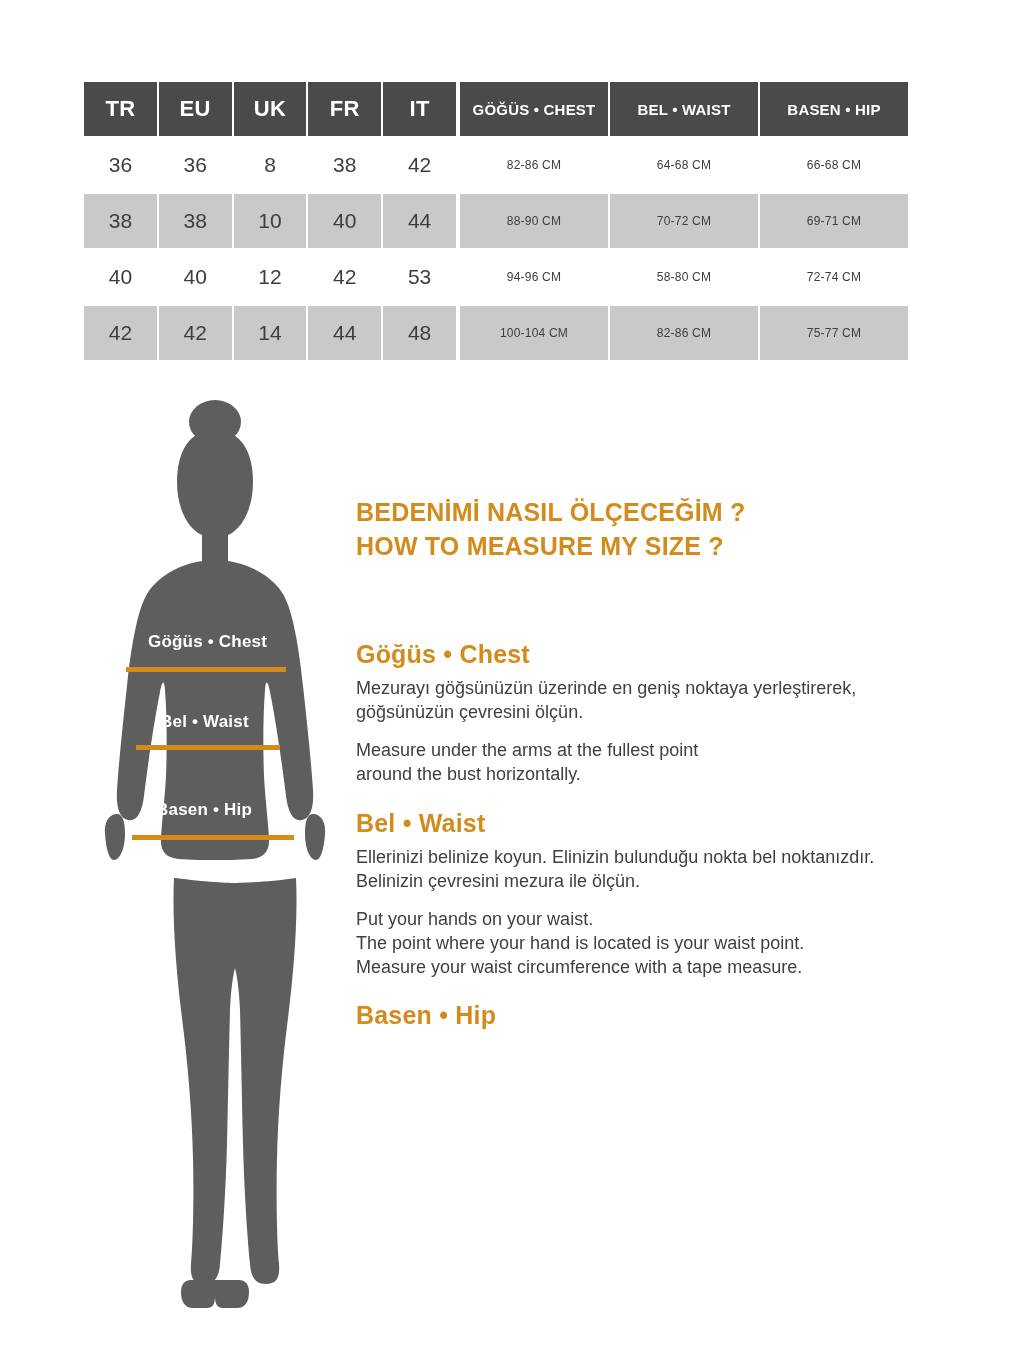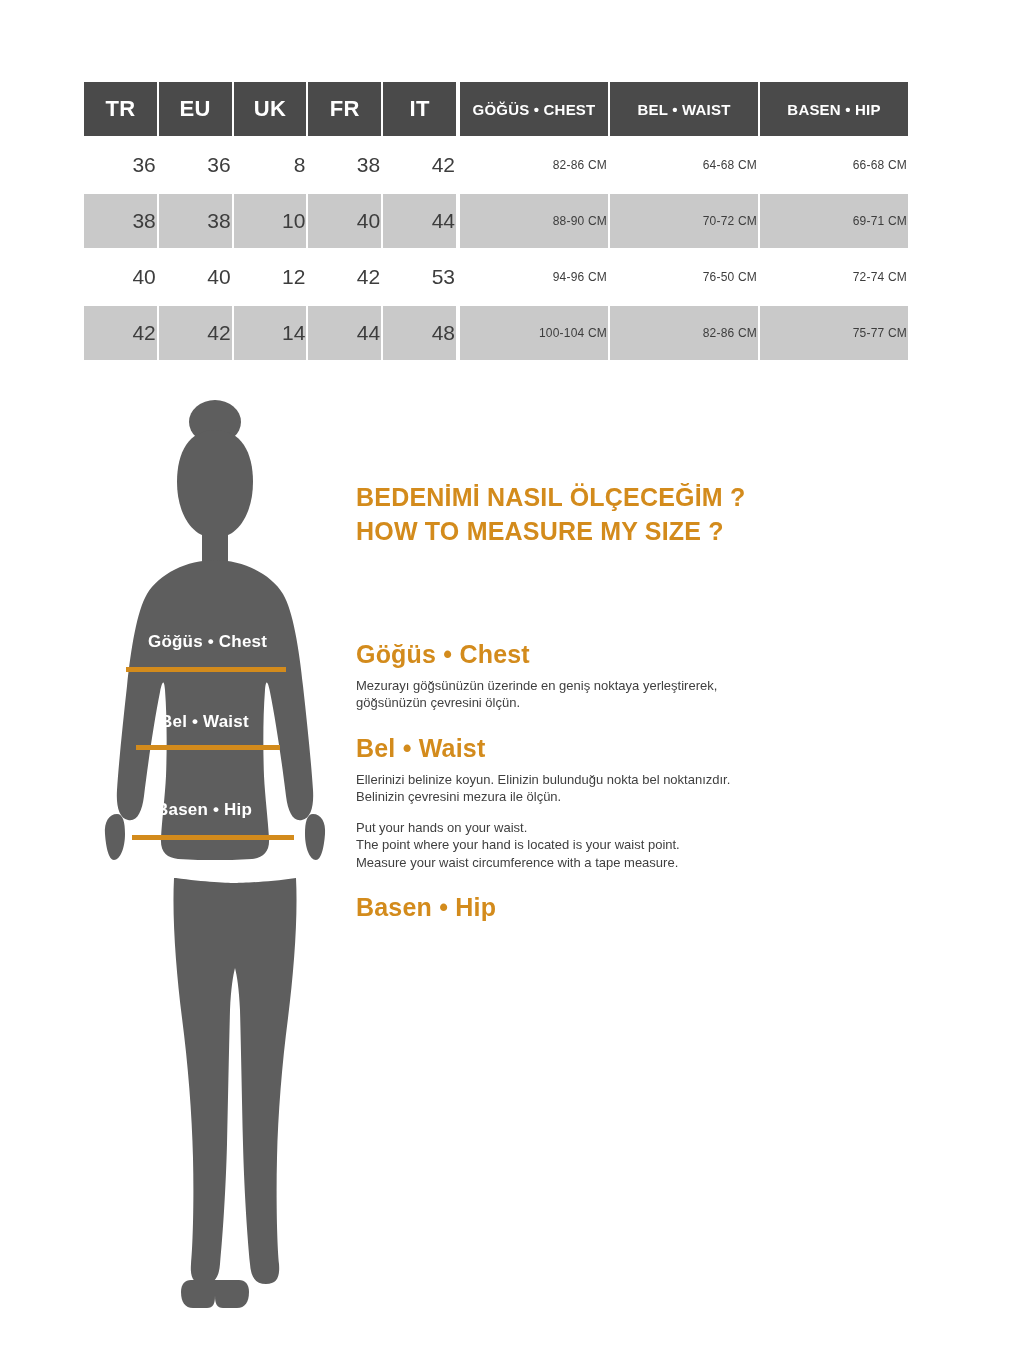--- a/index.html
+++ b/index.html
@@ -41,39 +41,39 @@
     text-align: center;
     vertical-align: middle;
     letter-spacing: 0.3px;
   }
   .meas-table th {
     font-size: 15px;
     letter-spacing: 0.2px;
   }
   table td {
     height: 52px;
-    text-align: right;
+    text-align: center;
     vertical-align: middle;
     font-size: 21px;
     color: #3d3d3d;
     background: #ffffff;
   }
   .meas-table td {
     font-size: 12px;
     letter-spacing: 0.2px;
   }
   tr.alt td {
     background: #c9c9c9;
   }
 
   
   .main-heading {
     position: absolute;
     left: 356px;
-    top: 481px;
+    top: 496px;
     color: #d38b1c;
     font-size: 25px;
     font-weight: bold;
     line-height: 1.34;
     letter-spacing: 0.2px;
   }
 
   
   .sections {
     position: absolute;
@@ -82,21 +82,21 @@
     width: 600px;
   }
   .sec-title {
     color: #d38b1c;
     font-size: 25px;
     font-weight: bold;
     margin: 0 0 8px 0;
     letter-spacing: 0.2px;
   }
   .sec-para {
-    font-size: 13px;
+    font-size: 18px;
     line-height: 1.33;
     color: #3f3f3f;
     margin: 0 0 14px 0;
     white-space: pre-line;
   }
   .sec-block { margin-bottom: 22px; }
   .sec-block.s2 { margin-top: 6px; }
 
   
   .figure {
@@ -183,21 +183,21 @@
         <td>64-68 CM</td>
         <td>66-68 CM</td>
       </tr>
       <tr class="alt">
         <td>88-90 CM</td>
         <td>70-72 CM</td>
         <td>69-71 CM</td>
       </tr>
       <tr>
         <td>94-96 CM</td>
-        <td>76-50 CM</td>
+        <td>58-80 CM</td>
         <td>72-74 CM</td>
       </tr>
       <tr class="alt">
         <td>100-104 CM</td>
         <td>82-86 CM</td>
         <td>75-77 CM</td>
       </tr>
     </tbody>
   </table>
 
@@ -279,20 +279,22 @@
   <div class="band" style="left:62px; top:435px; width:162px;"></div>
   <div class="band-label" style="left:86px; top:400px;">Basen • Hip</div>
 </div>
 
 <div class="sections">
 
   <div class="sec-block">
     <h2 class="sec-title">Göğüs • Chest</h2>
     <p class="sec-para">Mezurayı göğsünüzün üzerinde en geniş noktaya yerleştirerek,
 göğsünüzün çevresini ölçün.</p>
+    <p class="sec-para">Measure under the arms at the fullest point
+around the bust horizontally.</p>
   </div>
 
   <div class="sec-block s2">
     <h2 class="sec-title">Bel • Waist</h2>
     <p class="sec-para">Ellerinizi belinize koyun. Elinizin bulunduğu nokta bel noktanızdır.
 Belinizin çevresini mezura ile ölçün.</p>
     <p class="sec-para">Put your hands on your waist.
 The point where your hand is located is your waist point.
 Measure your waist circumference with a tape measure.</p>
   </div>

